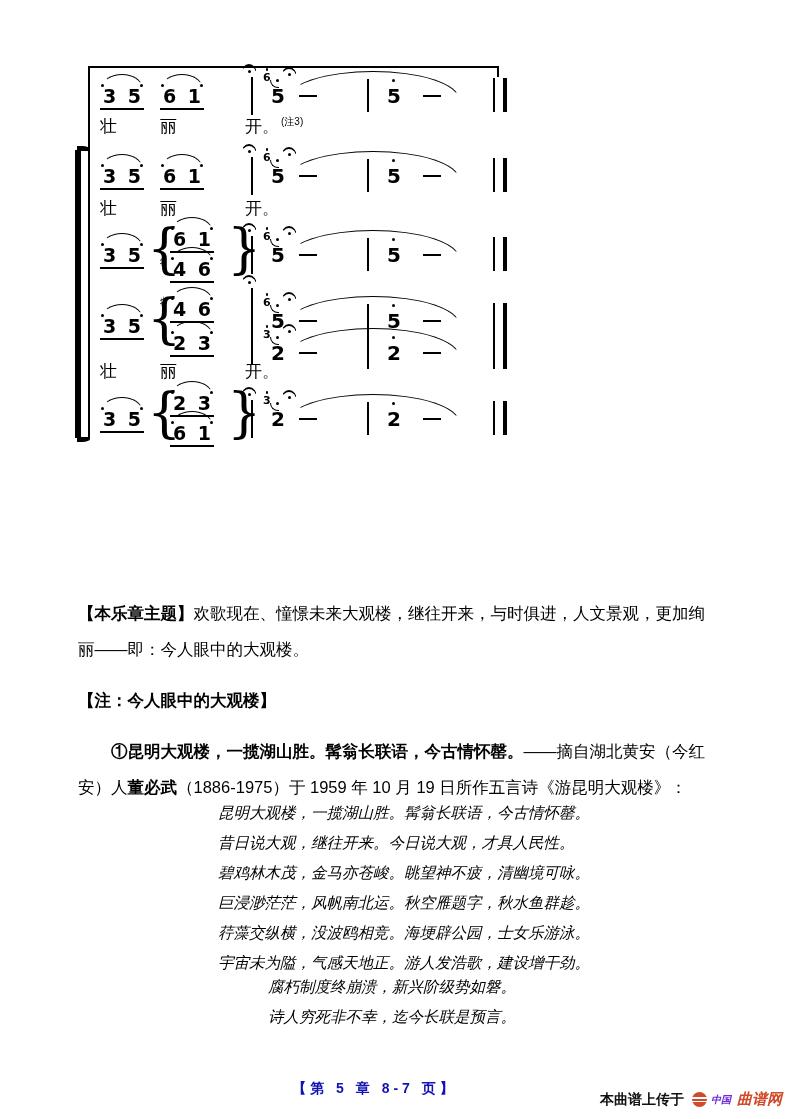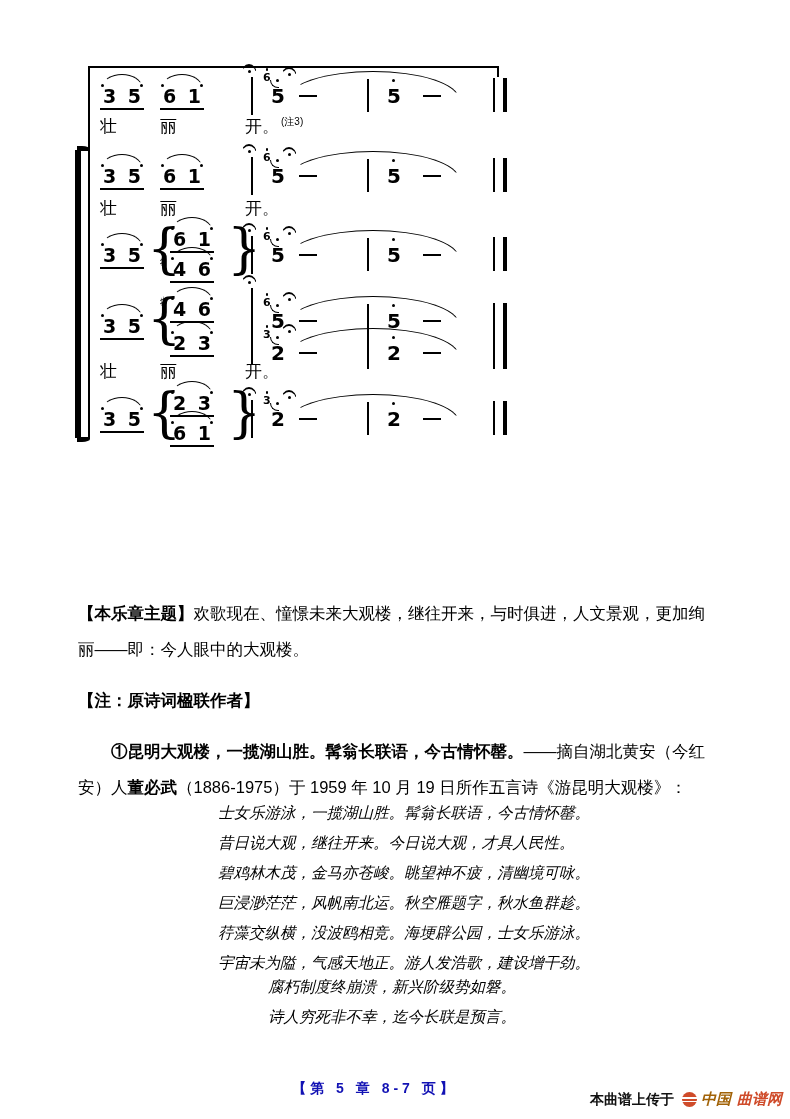--- a/index.html
+++ b/index.html
@@ -70,21 +70,21 @@
   .poem.poem-2{margin-top:-6px;padding-left:205px;}
 
   
   .page-label{position:absolute;left:0;right:40px;top:1080px;text-align:center;
       color:#1212b4;font-weight:bold;font-size:14px;letter-spacing:4px;}
   .watermark{position:absolute;right:8px;top:1090px;display:flex;align-items:center;
       font-size:14px;}
   .wm-text{font-weight:bold;color:#111;}
   .wm-logo{width:15px;height:15px;border-radius:50%;margin:0 4px 0 8px;
       background:linear-gradient(#cf4b2a 0 34%,#ffffff 34% 44%,#cf4b2a 44% 58%,#ffffff 58% 68%,#cf4b2a 68% 100%);}
-  .wm-site-1{font-weight:bold;font-style:italic;color:#a16207;font-size:15px;}
+  .wm-site-1{font-weight:bold;font-style:italic;color:#6d28d9;font-size:10px;}
   .wm-site-2{font-weight:bold;font-style:italic;color:#cf4b2a;font-size:15px;margin-left:6px;}
 </style>
 </head>
 <body>
 
 <div class="page">
 
   <div class="score">
     <div class="top-bracket"></div>
     <div class="left-line"></div>
@@ -302,24 +302,24 @@
           <div class="barline" style="left: 302px; top: 342px; height: 33px;"></div>
           <div class="bignote" style="left: 322px; top: 348px;">2</div>
           <div class="dash" style="left: 358px; top: 358px;"></div>
           <div class="dbar" style="left: 428px; top: 341px; height: 34px;"></div>
         </div>
       </div>
   </div>
 
   <div class="text-section">
     <p class="body-para"><span class="bold">【本乐章主题】</span><span>欢歌现在、憧憬未来大观楼，继往开来，与时俱进，人文景观，更加绚丽——即：今人眼中的大观楼。</span></p>
-    <p class="body-para bold">【注：原诗词楹联作者】</p>
+    <p class="body-para bold">【注：今人眼中的大观楼】</p>
     <p class="body-para indent"><span class="bold">①昆明大观楼，一揽湖山胜。髯翁长联语，今古情怀罄。</span><span>——摘自湖北黄安（今红安）人</span><span class="bold">董必武</span><span>（1886-1975）于 1959 年 10 月 19 日所作五言诗《游昆明大观楼》：</span></p>
     <div class="poem poem-1" id="poem1">
-        <div>士女乐游泳，一揽湖山胜。髯翁长联语，今古情怀罄。</div>
+        <div>昆明大观楼，一揽湖山胜。髯翁长联语，今古情怀罄。</div>
         <div>昔日说大观，继往开来。今日说大观，才具人民性。</div>
         <div>碧鸡林木茂，金马亦苍峻。眺望神不疲，清幽境可咏。</div>
         <div>巨浸渺茫茫，风帆南北运。秋空雁题字，秋水鱼群趁。</div>
         <div>荇藻交纵横，没波鸥相竞。海埂辟公园，士女乐游泳。</div>
         <div>宇宙未为隘，气感天地正。游人发浩歌，建设增干劲。</div>
       </div>
     <div class="poem poem-2" id="poem2">
         <div>腐朽制度终崩溃，新兴阶级势如磐。</div>
         <div>诗人穷死非不幸，迄今长联是预言。</div>
       </div>

